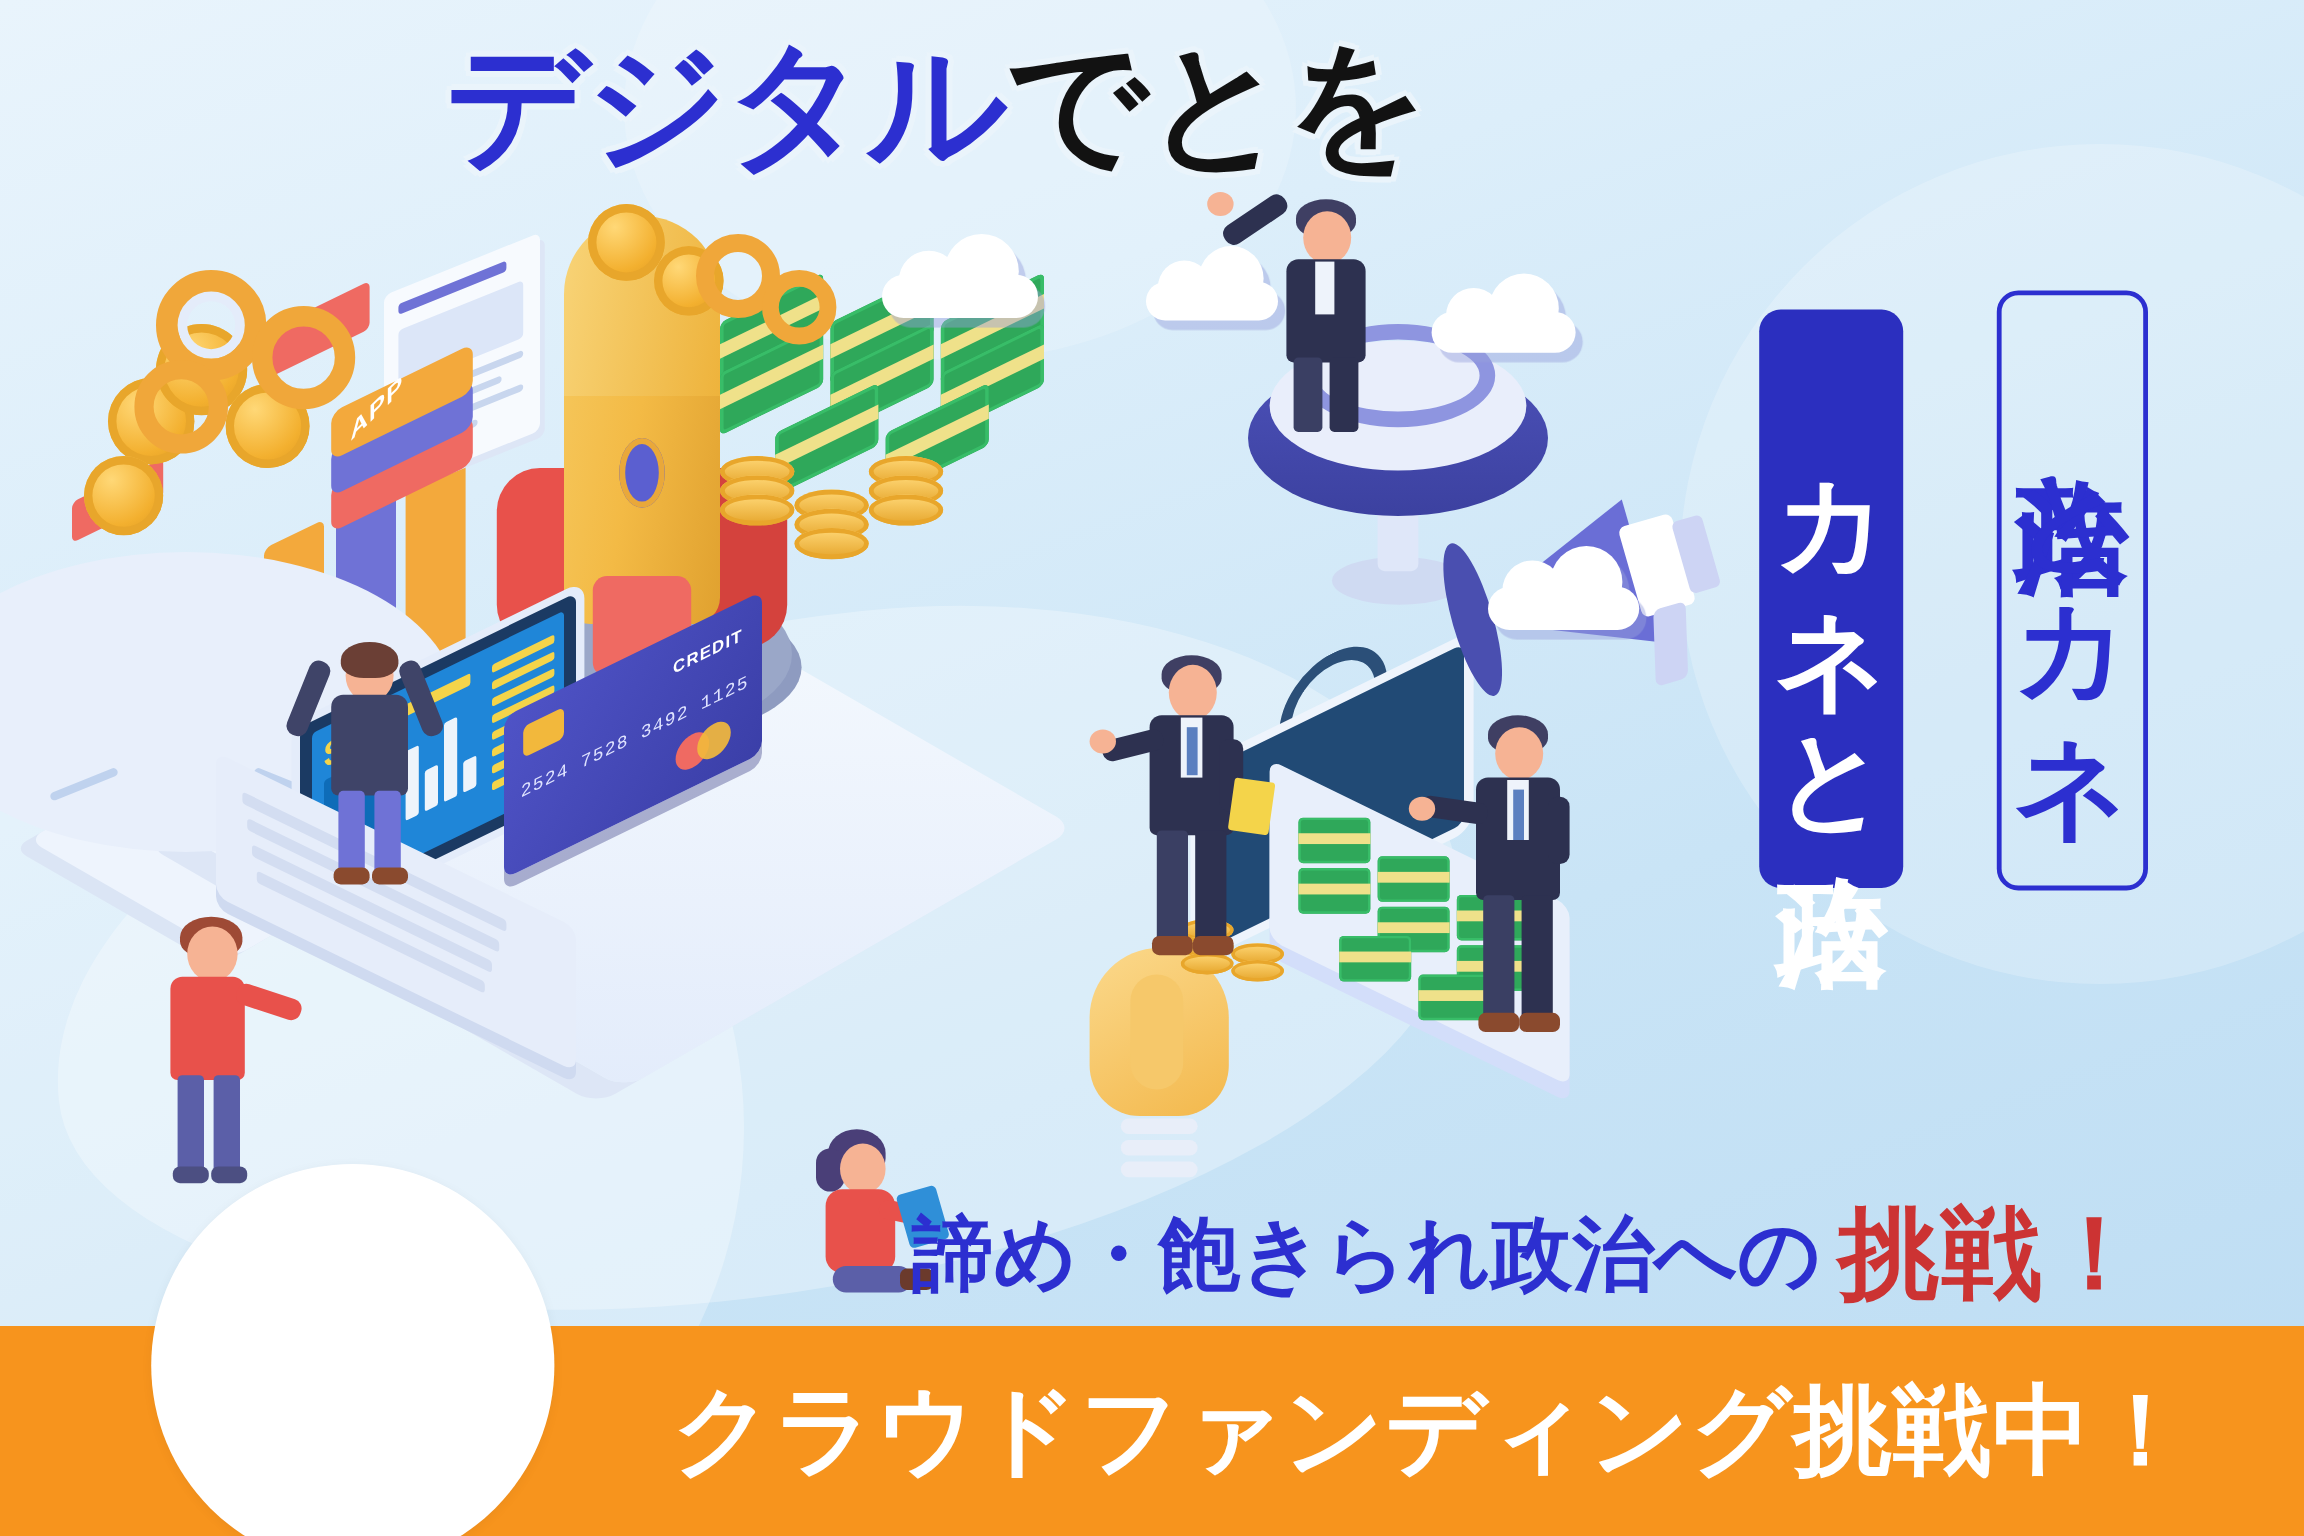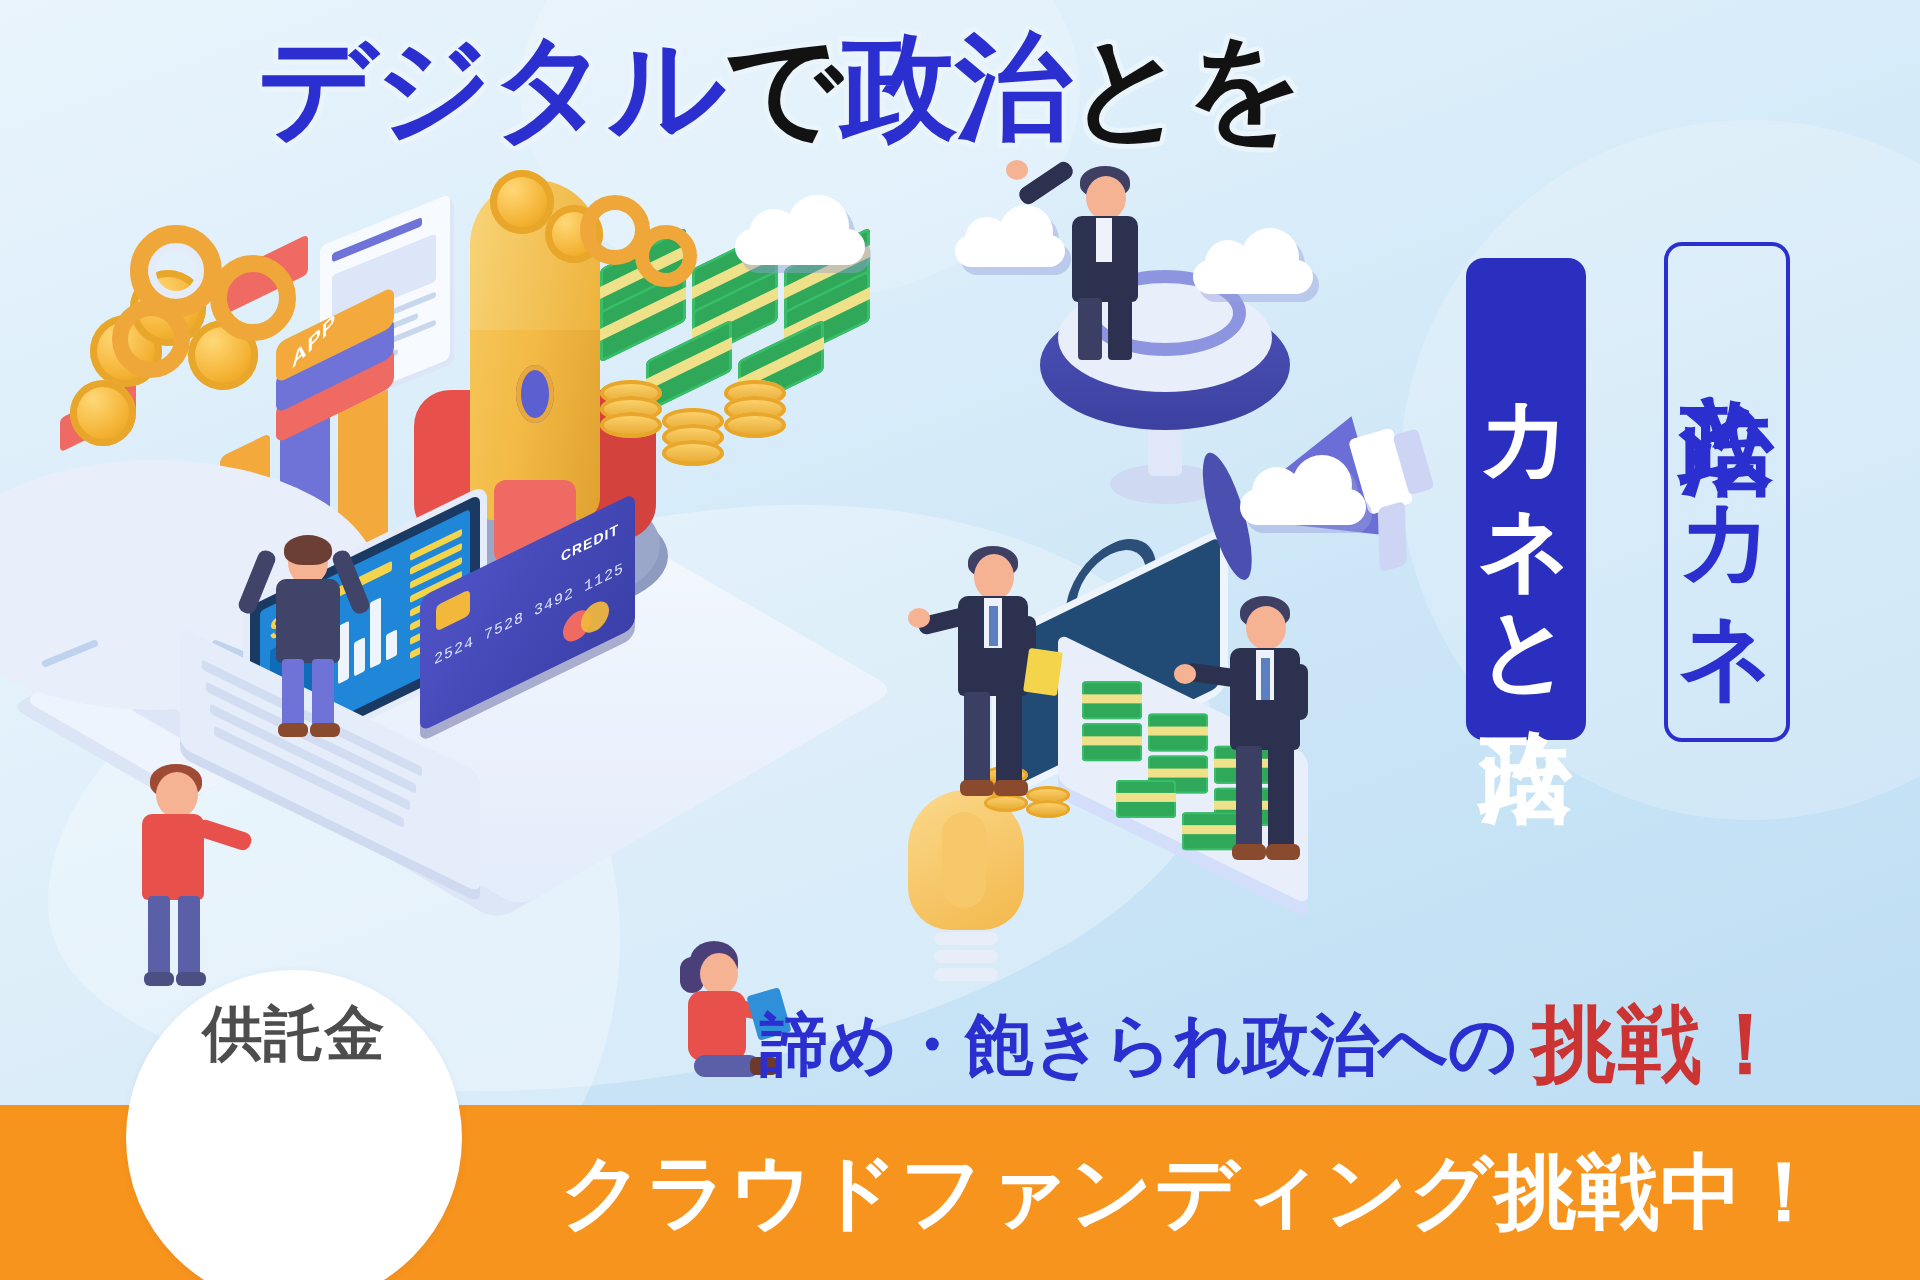--- a/index.html
+++ b/index.html
@@ -633,34 +633,32 @@
 
   <div style="position:absolute; left:130px; top:225px; width:92px; height:92px; border-radius:50%; border:18px solid #f0a73a; box-shadow:0 0 0 8px #e4ecfa inset;"></div>
   <div style="position:absolute; left:210px; top:255px; width:86px; height:86px; border-radius:50%; border:17px solid #f0a73a;"></div>
   <div style="position:absolute; left:112px; top:300px; width:78px; height:78px; border-radius:50%; border:16px solid #f0a73a;"></div>
   <div style="position:absolute; left:580px; top:195px; width:70px; height:70px; border-radius:50%; border:15px solid #f0a73a;"></div>
   <div style="position:absolute; left:635px; top:225px; width:62px; height:62px; border-radius:50%; border:14px solid #f0a73a;"></div>
 
   <div id="headline">
       <span class="hl-blue">デジタル</span>
       <span class="hl-dark">で</span>
-      <span class="hl-blue">政治</span>
       <span class="hl-dark">と</span>
       <span class="hl-dark">を</span>
     </div>
 
   <div class="vbox" id="vbox-kane">カネと政治</div>
   <div class="vbox" id="vbox-seiji">政治とカネ</div>
 
   <div id="orangebar">
     <div id="orangebar-text">クラウドファンディング挑戦中！</div>
   </div>
 
   <div id="tagline">
     <span class="t-blue">諦め・飽きられ政治への</span>
     <span class="t-red">挑戦！</span>
   </div>
 
   <div id="badge">
-    <div id="badge-label">供託金</div>
   </div>
 
 </div>
 
 </body></html>

